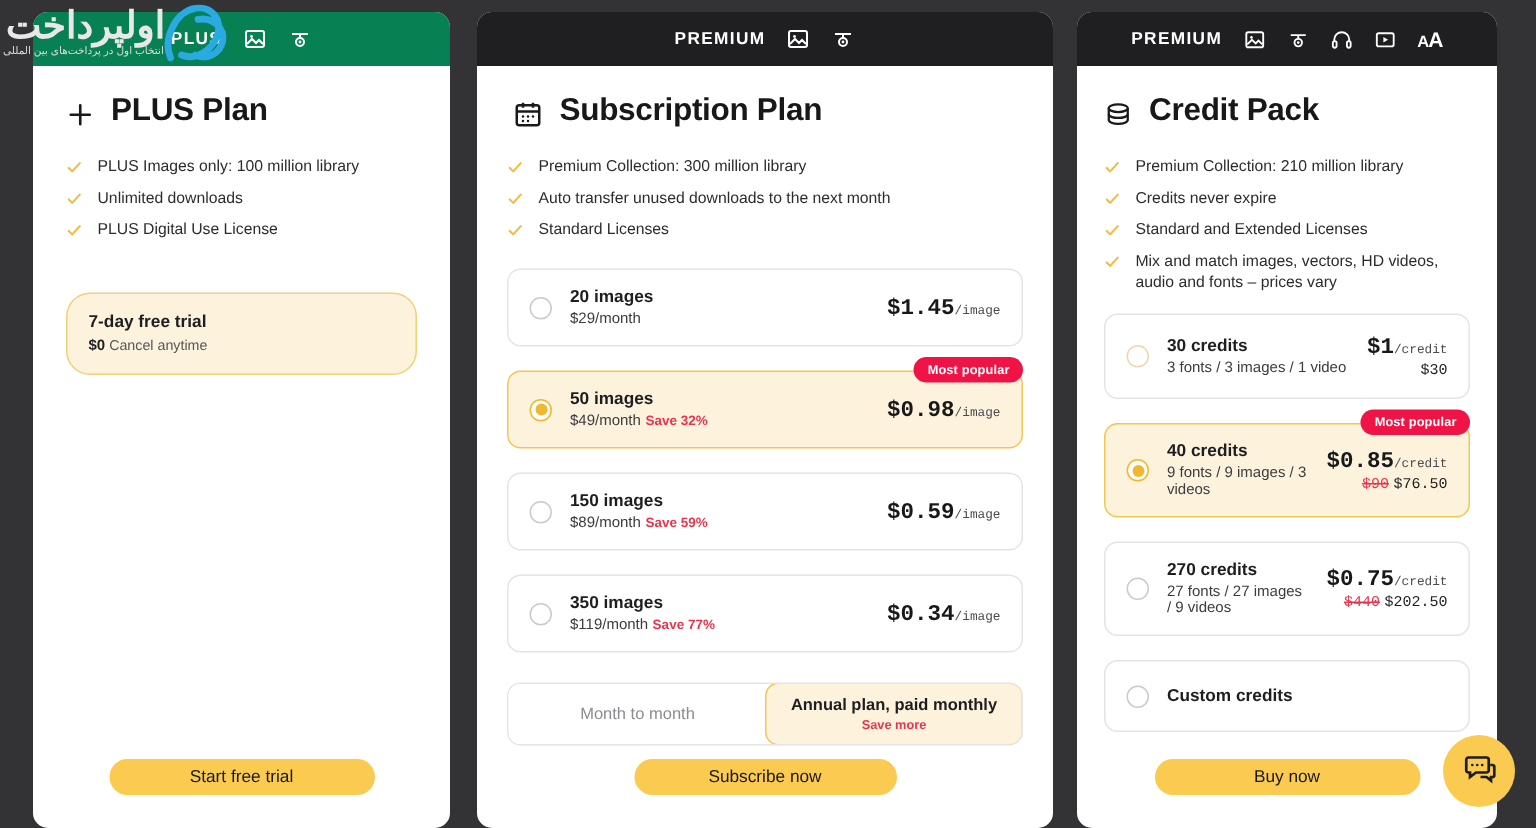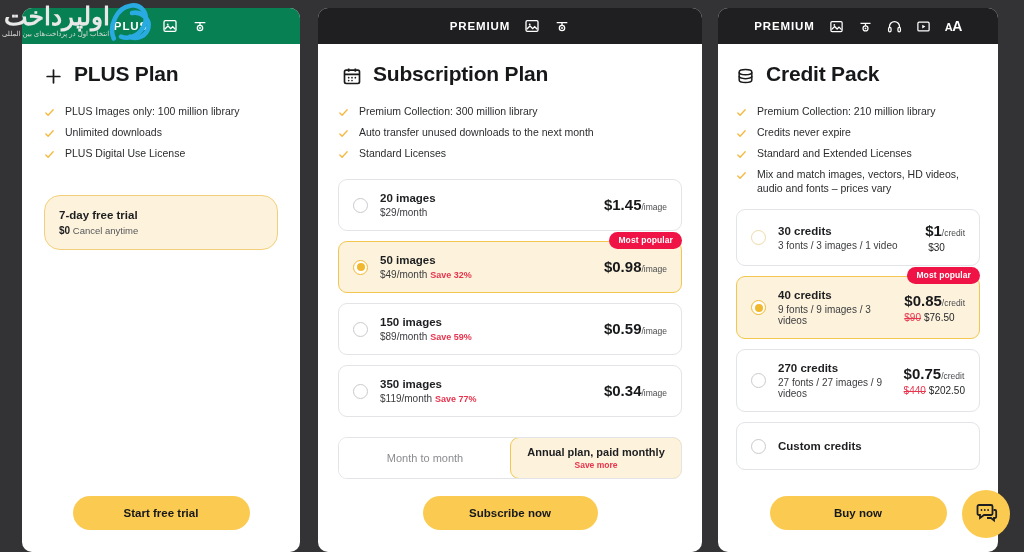--- a/index.html
+++ b/index.html
@@ -82,21 +82,21 @@
     border: 1px solid #f2cf7a;
     background: #fdf3dd;
     border-radius: 16px;
     padding: 13px 14px;
   }
   .trial-title { font-size: 11.5px; font-weight: bold; color: #1d1e20; }
   .trial-sub { font-size: 9.5px; color: #55565a; margin-top: 4px; }
   .trial-sub b { color: #1d1e20; font-weight: bold; font-size: 10px; }
 
   
-  .options { display: flex; flex-direction: column; gap: 10px; margin-top: 16px; }
+  .options { display: flex; flex-direction: column; gap: 16px; margin-top: 16px; }
   #card-cred .options { margin-top: 14px; }
 
   .opt {
     position: relative;
     border: 1px solid #e3e4e7;
     border-radius: 9px;
     background: #fff;
     padding: 12px 14px;
     display: flex;
     align-items: center;
@@ -119,21 +119,21 @@
     left: 50%; top: 50%; transform: translate(-50%, -50%);
     width: 8px; height: 8px; border-radius: 50%; background: #f0b82e;
   }
   #card-cred .opt:first-child .radio { border-color: #ecd9a9; }
 
   .opt-main { flex: 1 1 auto; min-width: 0; }
   .opt-name { font-size: 11.5px; font-weight: bold; color: #1d1e20; }
   .opt-sub { font-size: 10px; color: #3b3c3f; margin-top: 3px; }
   .save { color: #e8344e; font-size: 9px; font-weight: bold; margin-left: 3px; }
 
-  .opt-price { flex: 0 0 auto; text-align: left; white-space: nowrap; }
+  .opt-price { flex: 0 0 auto; text-align: right; white-space: nowrap; font-family: Liberation Mono, monospace; }
   .price-main { font-size: 15px; font-weight: bold; color: #17181a; }
   .price-unit { font-size: 8.5px; color: #4a4b4e; }
   .price-total { font-size: 10px; color: #1d1e20; margin-top: 2px; }
   .price-strike { color: #e8344e; text-decoration: line-through; margin-right: 3px; }
 
   .badge-popular {
     position: absolute;
     top: -10px; right: -1px;
     background: #f01446;
     color: #fff;
@@ -169,23 +169,23 @@
     font-weight: bold;
   }
   .toggle-save { font-size: 8.5px; color: #e8344e; font-weight: bold; margin-top: 2px; }
 
   
   .cta-wrap { margin-top: auto; padding: 0 0 22px 0; display: flex; justify-content: center; }
   .cta {
     background: #fbcb51;
     border: none;
     border-radius: 22px;
-    height: 34px;
+    height: 24px;
     font-size: 11.5px;
-    font-weight: bold;
+    font-weight: normal;
     color: #17181a;
     cursor: pointer;
     font-family: "Liberation Sans", sans-serif;
   }
   #card-plus .cta { width: 177px; }
   #card-sub  .cta { width: 175px; }
   #card-cred .cta { width: 177px; }
 
   
   .watermark {

